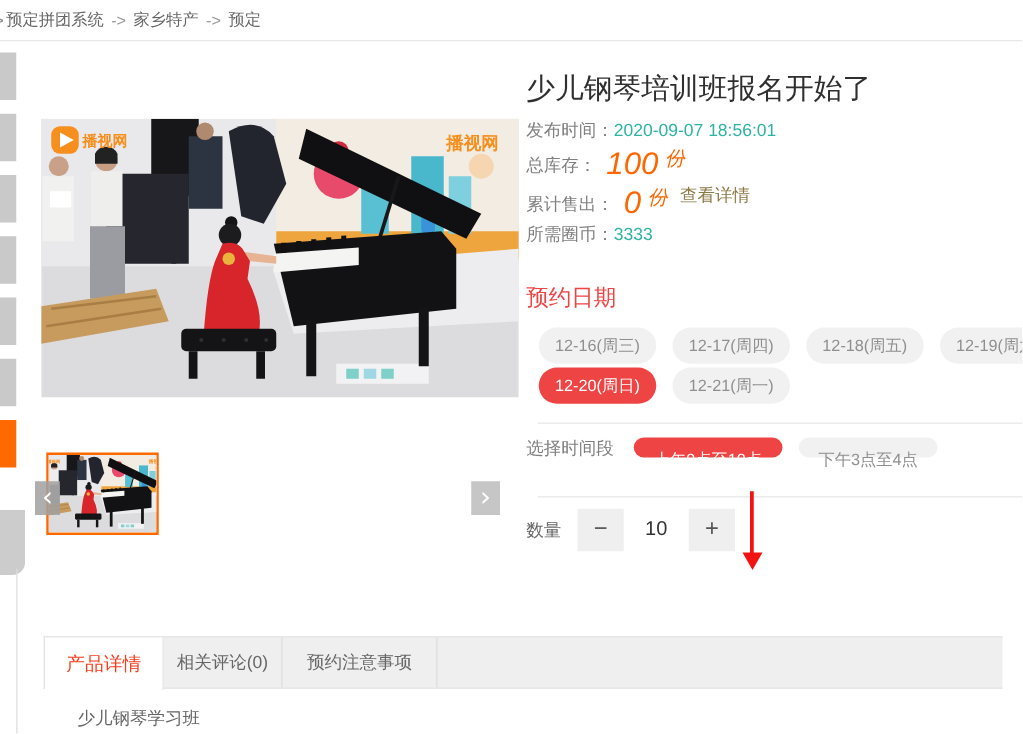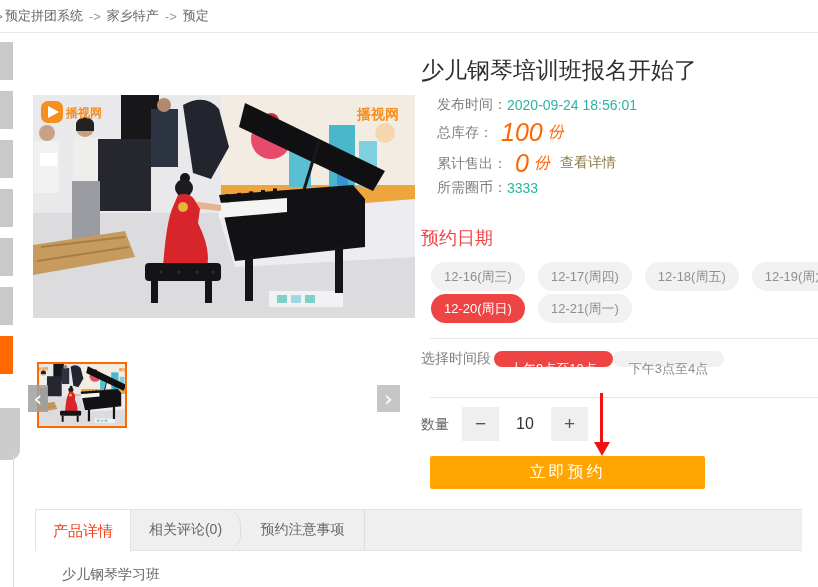--- a/index.html
+++ b/index.html
@@ -25,33 +25,33 @@
   .photo { position:absolute; left:33px; top:95px; width:382px; height:223px; }
   .thumb { position:absolute; left:37px; top:362px; width:90px; height:66px;
     border:2px solid #ff6a00; background:#fff; display:flex; align-items:center; justify-content:center; }
   .nav-btn { position:absolute; color:#fff; display:flex; align-items:center; justify-content:center;
     font-size:22px; line-height:1; cursor:pointer; font-family:"DejaVu Sans",sans-serif; }
   .nav-prev { left:28px; top:385px; width:20px; height:27px; background:rgba(160,160,160,.85); }
   .nav-next { left:377px; top:385px; width:23px; height:27px; background:#c6c6c6; }
 
   
   .title { position:absolute; left:421px; top:55px; font-size:23px; color:#2f2f2f; }
-  .frow { position:absolute; left:421px; font-size:14px; color:#808080; display:flex; align-items:center;margin-left:16px; }
+  .frow { position:absolute; left:421px; font-size:14px; color:#808080; display:flex; align-items:flex-start; }
   .frow .val-teal { color:#2cb3a2; }
   .big-num { font-style:italic; font-size:25px; color:#ff6600; margin:0 5px 0 8px; }
   .unit { font-style:italic; font-size:16px; color:#ff6600; }
   .link-detail { color:#8a7a45; margin-left:10px; cursor:pointer; }
 
   .section-label { position:absolute; left:421px; font-size:18px; color:#ef4444; }
 
   .pill-row { position:absolute; left:431px; display:flex; gap:13px; }
   .pill { height:29px; line-height:29px; padding:0 13px; border-radius:15px;
     background:#f1f1f2; color:#8f8f8f; font-size:13px; cursor:pointer; white-space:nowrap; }
   .pill.sel { background:#ef4444; color:#fff; }
-  .time-row { position:absolute; left:421px; top:350px; display:flex; align-items:center; }
+  .time-row { position:absolute; left:421px; top:350px; display:flex; align-items:flex-start; gap:13px; }
   .time-row .lbl { font-size:14px; color:#808080; margin-right:3px; }
   .pill.time { height:16px; line-height:27px; border-radius:14px; padding:4px 16px; }
 
   .divider { position:absolute; left:430px; right:0; height:1px; background:#e6e6e6; }
 
   .qty-row { position:absolute; left:421px; top:407px; display:flex; align-items:center; }
   .qty-row .lbl { font-size:14px; color:#666; margin-right:13px; line-height:34px; }
   .qty-btn { width:37px; height:34px; background:#efefef; border:none; color:#555;
     font-size:19px; cursor:pointer; line-height:34px; text-align:center; }
   .qty-val { width:52px; text-align:center; font-size:16px; color:#333; }
@@ -64,21 +64,21 @@
     background:#ffa400; border:none; border-radius:2px; color:#fff; font-size:16px;
     letter-spacing:3px; cursor:pointer; font-family:inherit; }
 
   
   .tabstrip { position:absolute; left:35px; top:509px; right:16px; height:42px;
     background:#efefef; border:1px solid #e3e3e3; border-right:none; display:flex; }
   .tab { height:100%; display:flex; align-items:center; justify-content:center;
     font-size:14px; color:#666; cursor:pointer; border-right:1px solid #dddddd; }
   .tab.active { background:#fff; color:#fa3c1a; font-size:15px; height:42px;
     border-right:1px solid #e3e3e3; margin-top:0; }
-  .tab.t1 { width:95px; } .tab.t2 { width:110px;border-radius:15px; } .tab.t3 { width:124px; }
+  .tab.t1 { width:95px; } .tab.t2 { width:95px; } .tab.t3 { width:124px; }
 
   .detail-text { position:absolute; left:62px; top:566px; font-size:14px; color:#666; }
 </style>
 </head>
 <body>
 
 <div id="screen">
 
   <div class="breadcrumb">
     <span class="frag">-&gt;</span>
@@ -183,21 +183,21 @@
       <use href="#scene"></use>
     </svg>
   </div>
   <div class="nav-btn nav-prev">‹</div>
   <div class="nav-btn nav-next">›</div>
 
   <h1 class="title" style="font-weight:400;">少儿钢琴培训班报名开始了</h1>
 
   <div class="frow" style="top:96px">
     <span>发布时间：</span>
-    <span class="val-teal">2020-09-24 18:56:01</span>
+    <span class="val-teal">2020-09-07 18:56:01</span>
   </div>
 
   <div class="frow" style="top:117px">
     <span style="line-height:30px">总库存：</span>
     <span class="big-num">100</span>
     <span class="unit">份</span>
   </div>
 
   <div class="frow" style="top:148px">
     <span style="line-height:30px">累计售出：</span>
@@ -237,21 +237,20 @@
   <div class="qty-row">
     <span class="lbl">数量</span>
     <button class="qty-btn">−</button>
     <span class="qty-val">10</span>
     <button class="qty-btn">+</button>
   </div>
 
   <div class="red-arrow-shaft"></div>
   <div class="red-arrow-head"></div>
 
-  <button class="submit-btn">立即预约</button>
 
   <div class="tabstrip">
     <div class="tab t1 active">产品详情</div>
     <div class="tab t2">相关评论(0)</div>
     <div class="tab t3">预约注意事项</div>
   </div>
 
   <div class="detail-text">少儿钢琴学习班</div>
 
 </div>

